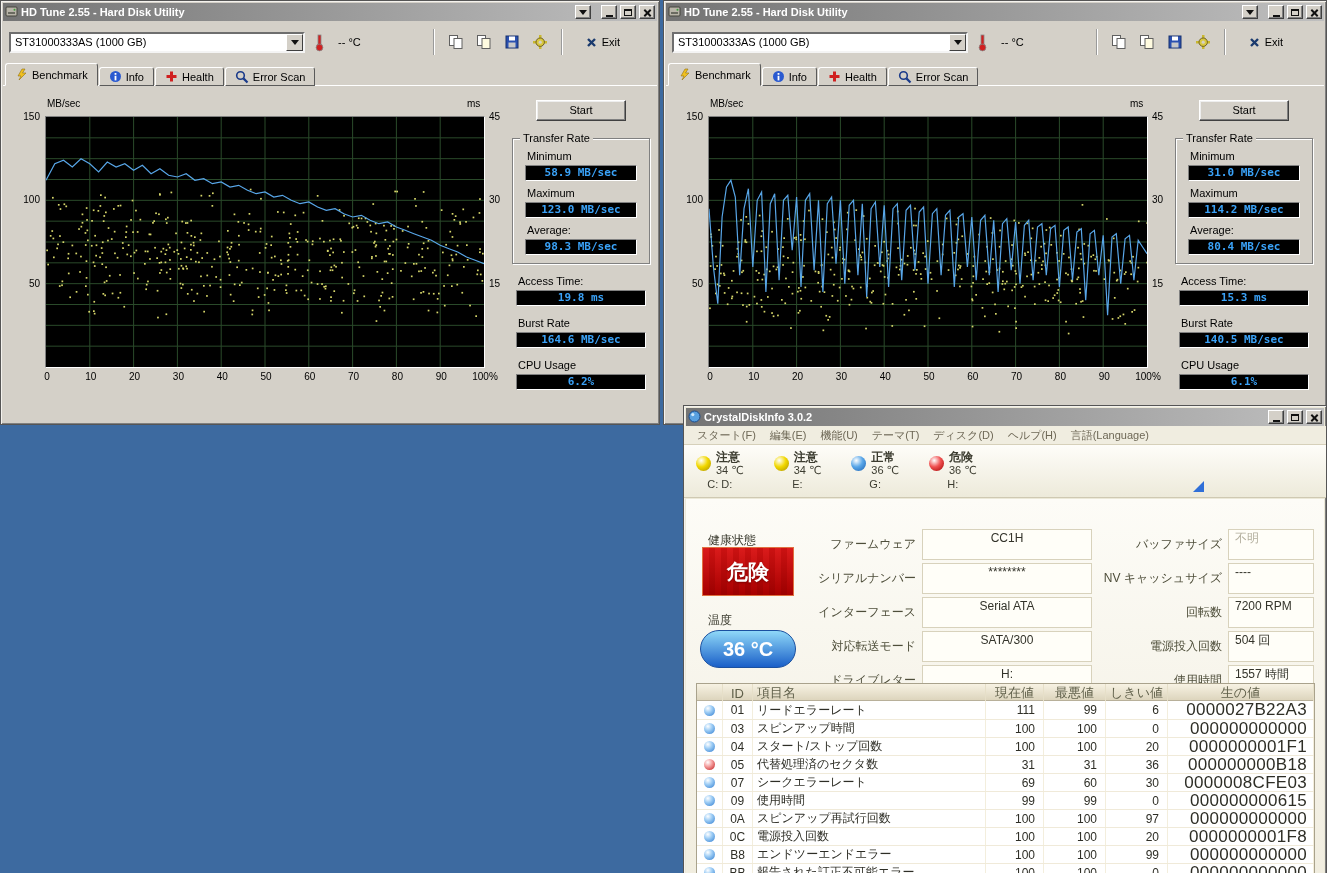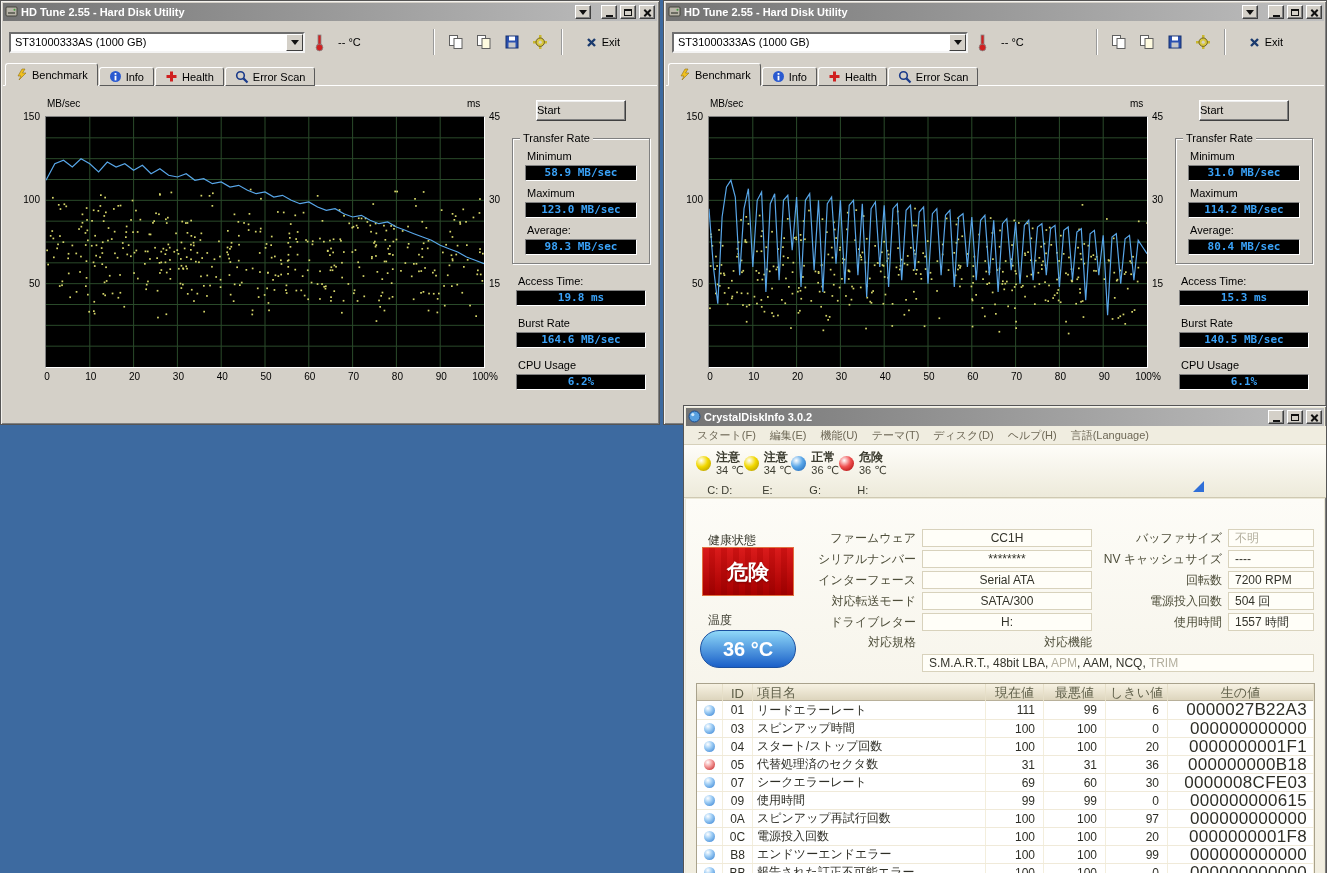--- a/index.html
+++ b/index.html
@@ -43,64 +43,64 @@
   .tab.sel{height:23px;border-bottom-color:#d4d0c8;position:relative;z-index:3}
   .content{position:absolute;left:2px;right:2px;top:84px;bottom:2px;background:#d4d0c8;border-top:1px solid #fff}
 
   .graph-box{position:absolute;left:4px;top:4px;width:506px;height:298px;font-size:10px}
   .plot{position:absolute;left:38px;top:26px;width:440px;height:252px;background:#000;
         border:1px solid;border-color:#808080 #fff #fff #808080}
   .gl{position:absolute;font-size:10px;color:#000;white-space:nowrap}
 
   .panel{position:absolute;left:508px;top:14px;width:140px;bottom:4px}
   .btn{background:#d4d0c8;border:1px solid;border-color:#fff #404040 #404040 #fff;
-       box-shadow:inset -1px -1px 0 #808080, inset 1px 1px 0 #eee;text-align:left}
+       box-shadow:inset -1px -1px 0 #808080, inset 1px 1px 0 #eee;text-align:center}
   .start{display:block;width:90px;height:21px;line-height:19px;margin:0 auto 17px}
   .group{border:1px solid #808080;box-shadow:inset 1px 1px 0 #fff, 1px 1px 0 #fff;position:relative;
          margin:0 1px 8px;padding:10px 8px 2px}
   .group-title{position:absolute;top:-7px;left:7px;background:#d4d0c8;padding:0 3px}
   .plabel{margin:1px 6px 3px}
   .panel > .plabel{margin:11px 7px 3px}
   .lcd{height:16px;background:#000;border:1px solid;border-color:#808080 #fff #fff #808080;
        color:#3aa2f8;font:bold 11px "DejaVu Sans Mono",monospace;text-align:center;line-height:14px;margin:0 4px 6px}
   .panel > .lcd{margin:0 5px 2px}
 
   
   #cdi{left:683px;top:405px;width:644px;height:524px;z-index:10;background:#ece9d8}
   .cdi-menu{height:19px;display:flex;align-items:center;padding:0 6px;background:#f0ede0;
             border-bottom:1px solid #d6d0ba;color:#6e6856}
   .cdi-menu span{padding:0 7px}
   .drivebar{position:relative;height:53px;background:linear-gradient(#fefdf9,#edeada);
-            border-bottom:1px solid #cfc9b2;display:flex;padding:6px 12px 2px}
+            border-bottom:1px solid #cfc9b2;display:flex;gap:30px;padding:6px 12px 2px}
   .drive{text-align:center;color:#3c3c30}
   .drive-top{display:flex;align-items:center;gap:5px}
   .ball{width:15px;height:15px;border-radius:50%;flex:0 0 auto}
   .drive-status{text-align:left}
   .ds{font-size:12px;font-weight:bold;line-height:13px}
   .dt{font-size:11px;line-height:12px}
-  .drive-letters{margin-top:8px}
+  .drive-letters{margin-top:2px}
   .scroll-tri{position:absolute;right:122px;bottom:5px;width:0;height:0;
               border-left:11px solid transparent;border-bottom:11px solid #2f6fd8}
   .cdi-main{position:absolute;left:2px;right:2px;top:93px;height:429px;
             background:linear-gradient(#fdfcf7,#efebdc);overflow:hidden}
   .model{text-align:center;font-size:21px;font-weight:bold;color:#57574a;margin-top:6px;letter-spacing:.5px}
   .hlabel,.tlabel{position:absolute;left:22px;font-size:12px;color:#3c3c30}
   .hlabel{top:33px}
   .tlabel{top:113px}
   .health-box{position:absolute;left:16px;top:48px;width:92px;height:49px;
               background:repeating-linear-gradient(90deg,#e84848 0 6px,#d83030 6px 12px),linear-gradient(#f06060,#b80000);
               background-blend-mode:multiply;border:1px solid #e07040;color:#fff;font-size:21px;font-weight:bold;
               display:flex;align-items:center;justify-content:center;text-shadow:0 1px 2px #700}
   .temp-box{position:absolute;left:14px;top:131px;width:96px;height:38px;border-radius:19px;
             background:linear-gradient(#8fd8f8,#1a5fc8);border:1px solid #1a50a0;color:#fff;
             font-size:20px;font-weight:bold;display:flex;align-items:center;justify-content:center}
   .infogrid{position:absolute;left:118px;top:30px;right:10px;display:grid;
             grid-template-columns:112px 170px 1fr 86px;column-gap:6px;row-gap:3px;align-items:center}
   .ilabel{text-align:right;color:#4e4e3a;font-size:12px;white-space:nowrap}
-  .icell{background:#fffef8;border:1px solid #d8d2bc;height:18px;line-height:16px;font-size:12px;
+  .icell{background:#fffef8;border:1px solid #d8d2bc;height:31px;line-height:16px;font-size:12px;
          padding:0 6px;color:#33332a;white-space:nowrap;overflow:hidden}
   .icell.center{text-align:center}
   .icell.right{}
   .icell.left{text-align:left}
   .muted{color:#b3af9e}
   .smart{position:absolute;left:10px;right:9px;top:184px;border:1px solid #a9a28c;background:#fff}
   .shead,.srow{display:grid;grid-template-columns:26px 30px 1fr 58px 62px 62px 146px;align-items:center}
   .shead{height:17px;background:linear-gradient(#f7f2e3,#ddd5bd);border-bottom:1px solid #b8b09a;
          color:#5f5f49;font-size:13px}
   .hc{height:100%;display:flex;align-items:center;justify-content:center;border-right:1px solid #e6dfc8}

